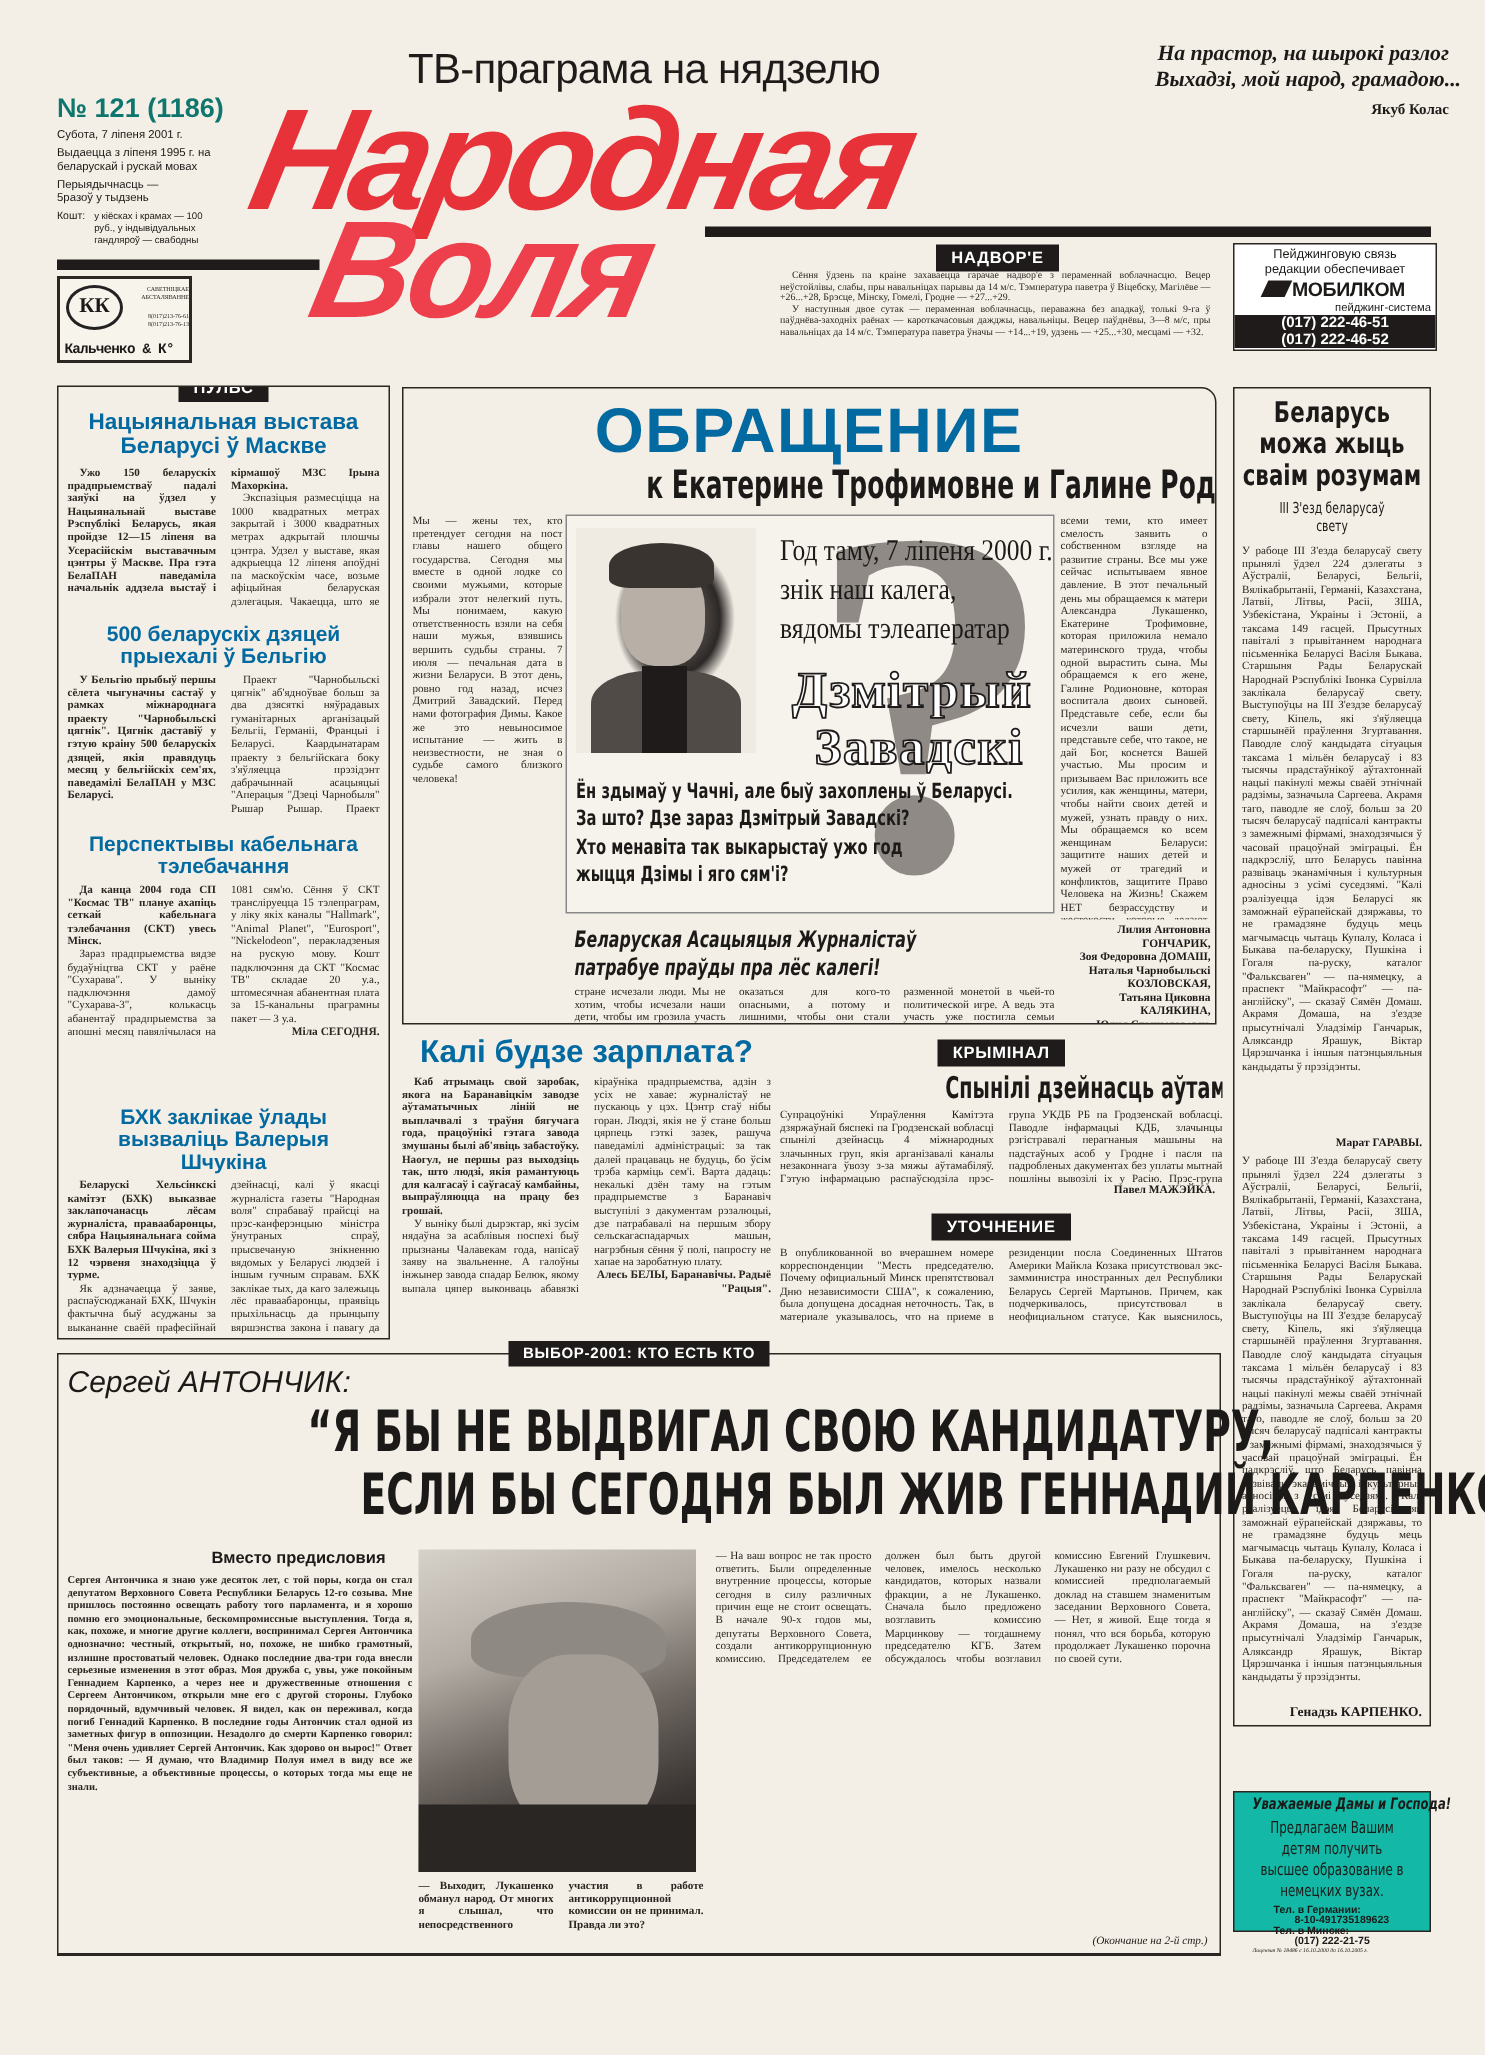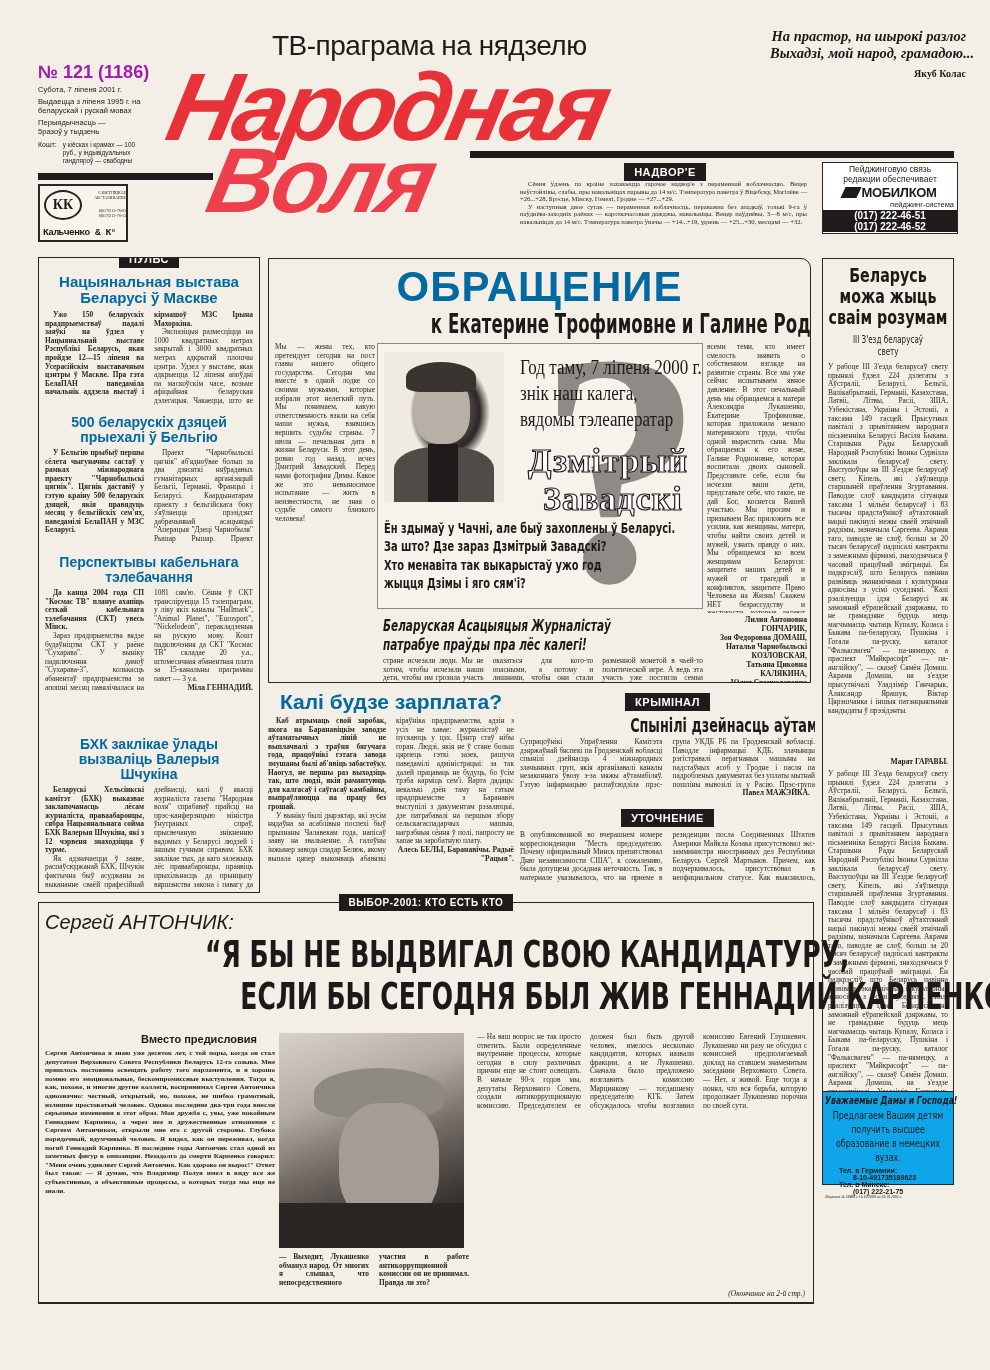--- a/index.html
+++ b/index.html
@@ -25,21 +25,21 @@
 
 <div class="abs sans" style="left:272px;top:30px;font-size:28px;color:#1e1b1a;letter-spacing:-.5px">ТВ-праграма на нядзелю</div>
 
 <div class="abs" style="left:770px;top:28px;width:196px;text-align:right">
   <div style="font-style:italic;font-weight:bold;font-size:14.5px;line-height:17px">На прастор, на шырокі разлог</div>
   <div style="font-style:italic;font-weight:bold;font-size:14.5px;line-height:17px;white-space:nowrap">Выхадзі, мой народ, грамадою...</div>
   <div style="font-weight:bold;font-size:10px;margin-top:6px">Якуб Колас</div>
 </div>
 
 <div class="abs" style="left:38px;top:62px;width:175px">
-  <div class="sans" style="font-size:18px;font-weight:bold;color:#a21caf">№ 121 (1186)</div>
+  <div class="sans" style="font-size:18px;font-weight:bold;color:#0f766e">№ 121 (1186)</div>
   <div class="sans" style="font-size:7.6px;margin-top:2px">Субота, 7 ліпеня 2001 г.</div>
   <div class="sans" style="font-size:7.6px;margin-top:3px;width:110px;line-height:9px">Выдаецца з ліпеня 1995 г. на беларускай і рускай мовах</div>
   <div class="sans" style="font-size:7.6px;margin-top:3px;width:80px;line-height:9px">Перыядычнасць — 5разоў у тыдзень</div>
   <div style="display:flex;margin-top:5px;gap:6px">
     <span class="sans" style="font-size:7px">Кошт:</span>
     <span class="sans" style="font-size:6.4px;width:80px;line-height:8px">у кіёсках і крамах — 100 руб., у індывідуальных гандляроў — свабодны</span>
   </div>
 </div>
 
 <div class="abs" style="left:170px;top:60px;width:500px;height:150px">
@@ -100,21 +100,21 @@
       <p>Праект "Чарнобыльскі цягнік" аб'ядноўвае больш за два дзясяткі няўрадавых гуманітарных арганізацый Бельгіі, Германіі, Францыі і Беларусі. Каардынатарам праекту з бельгійскага боку з'яўляецца прэзідэнт дабрачыннай асацыяцыі "Аперацыя "Дзеці Чарнобыля" Рышар Рышар. Праект "Чарнобыльскі цягнік" дзейнічае другі год і стаў магчымым дзякуючы супрацоўніцтву чыгуначных ведамстваў Беларусі, Польшчы, Германіі, Бельгіі і Францыі, якія дамовіліся аказваць свае паслугі бясплатна. Чарговы састаў "Чарнобыльскага цягніка-2001" прыбудзе ў Бельгію на пачатку жніўня гэтага года.</p>
 
     </div>
   </div>
 
   <div style="margin-top:6px">
     <div class="headline-sans" style="font-size:14px;line-height:15px;margin:0 14px 4px">Перспектывы кабельнага тэлебачання</div>
     <div class="body-text cols2" style="height:142px">
       <p class="bold-lead">Да канца 2004 года СП "Космас ТВ" плануе ахапіць сеткай кабельнага тэлебачання (СКТ) увесь Мінск.</p>
       <p>Зараз прадпрыемства вядзе будаўніцтва СКТ у раёне "Сухарава". У выніку падключэння дамоў "Сухарава-3", колькасць абанентаў прадпрыемства за апошні месяц павялічылася на 1081 сям'ю. Сёння ў СКТ трансліруецца 15 тэлепраграм, у ліку якіх каналы "Hallmark", "Animal Planet", "Eurosport", "Nickelodeon", перакладзеныя на рускую мову. Кошт падключэння да СКТ "Космас ТВ" складае 20 у.а., штомесячная абанентная плата за 15-канальны праграмны пакет — 3 у.а.</p>
-      <div class="sig">Міла ГЕННАДИЙ.</div>
+      <div class="sig">Міла СЕГОДНЯ.</div>
     </div>
   </div>
 
   <div style="margin-top:6px">
     <div class="headline-sans" style="font-size:14px;line-height:15px;margin:0 10px 4px">БХК заклікае ўлады вызваліць Валерыя Шчукіна</div>
     <div class="body-text cols2" style="height:110px">
       <p class="bold-lead">Беларускі Хельсінкскі камітэт (БХК) выказвае заклапочанасць лёсам журналіста, праваабаронцы, сябра Нацыянальнага сойма БХК Валерыя Шчукіна, які з 12 чэрвеня знаходзіцца ў турме.</p>
       <p>Як адзначаецца ў заяве, распаўсюджанай БХК, Шчукін фактычна быў асуджаны за выкананне сваёй прафесійнай дзейнасці, калі ў якасці журналіста газеты "Народная воля" спрабаваў прайсці на прэс-канферэнцыю міністра ўнутраных спраў, прысвечаную знікненню вядомых у Беларусі людзей і іншым гучным справам. БХК заклікае тых, да каго залежыць лёс праваабаронцы, праявіць прыхільнасць да прынцыпу вяршэнства закона і павагу да правоў чалавека і вызваліць Валерыя Шчукіна.</p>
 
     </div>
@@ -163,21 +163,21 @@
 
 <div class="abs box" style="left:822px;top:258px;width:132px;height:893px;padding:6px 5px;overflow:hidden">
   <div class="headline-cond" style="font-size:19px;line-height:21px;transform:scaleX(.75);margin:0 -20px">Беларусь можа жыць сваім розумам</div>
   <div class="headline-cond" style="font-size:10px;line-height:12px;font-weight:normal;margin:6px 10px 5px">III З'езд беларусаў свету</div>
   <div class="body-text" style="height:390px;overflow:hidden">У рабоце III З'езда беларусаў свету прынялі ўдзел 224 дэлегаты з Аўстраліі, Беларусі, Бельгіі, Вялікабрытаніі, Германіі, Казахстана, Латвіі, Літвы, Расіі, ЗША, Узбекістана, Украіны і Эстоніі, а таксама 149 гасцей. Прысутных павіталі з прывітаннем народнага пісьменніка Беларусі Васіля Быкава. Старшыня Рады Беларускай Народнай Рэспублікі Івонка Сурвілла заклікала беларусаў свету. Выступоўцы на III З'ездзе беларусаў свету, Кіпель, які з'яўляецца старшынёй праўлення Згуртавання. Паводле слоў кандыдата сітуацыя таксама 1 мільён беларусаў і 83 тысячы прадстаўнікоў аўтахтоннай нацыі пакінулі межы сваёй этнічнай радзімы, зазначыла Саргеева. Акрамя таго, паводле яе слоў, больш за 20 тысяч беларусаў падпісалі кантракты з замежнымі фірмамі, знаходзячыся ў часовай працоўнай эміграцыі. Ён падкрэсліў, што Беларусь павінна развіваць эканамічныя і культурныя адносіны з усімі суседзямі. "Калі рэалізуецца ідэя Беларусі як заможнай еўрапейскай дзяржавы, то не грамадзяне будуць мець магчымасць чытаць Купалу, Коласа і Быкава па-беларуску, Пушкіна і Гогаля па-руску, каталог "Фальксваген" — па-нямецку, а праспект "Майкрасофт" — па-англійску", — сказаў Сямён Домаш. Акрамя Домаша, на з'ездзе прысутнічалі Уладзімір Ганчарык, Аляксандр Ярашук, Віктар Цярэшчанка і іншыя патэнцыяльныя кандыдаты ў прэзідэнты.</div>
   <div class="sig" style="margin:4px 0">Марат ГАРАВЫ.</div>
   <div class="body-text" style="height:420px;overflow:hidden;direction:ltr">У рабоце III З'езда беларусаў свету прынялі ўдзел 224 дэлегаты з Аўстраліі, Беларусі, Бельгіі, Вялікабрытаніі, Германіі, Казахстана, Латвіі, Літвы, Расіі, ЗША, Узбекістана, Украіны і Эстоніі, а таксама 149 гасцей. Прысутных павіталі з прывітаннем народнага пісьменніка Беларусі Васіля Быкава. Старшыня Рады Беларускай Народнай Рэспублікі Івонка Сурвілла заклікала беларусаў свету. Выступоўцы на III З'ездзе беларусаў свету, Кіпель, які з'яўляецца старшынёй праўлення Згуртавання. Паводле слоў кандыдата сітуацыя таксама 1 мільён беларусаў і 83 тысячы прадстаўнікоў аўтахтоннай нацыі пакінулі межы сваёй этнічнай радзімы, зазначыла Саргеева. Акрамя таго, паводле яе слоў, больш за 20 тысяч беларусаў падпісалі кантракты з замежнымі фірмамі, знаходзячыся ў часовай працоўнай эміграцыі. Ён падкрэсліў, што Беларусь павінна развіваць эканамічныя і культурныя адносіны з усімі суседзямі. "Калі рэалізуецца ідэя Беларусі як заможнай еўрапейскай дзяржавы, то не грамадзяне будуць мець магчымасць чытаць Купалу, Коласа і Быкава па-беларуску, Пушкіна і Гогаля па-руску, каталог "Фальксваген" — па-нямецку, а праспект "Майкрасофт" — па-англійску", — сказаў Сямён Домаш. Акрамя Домаша, на з'ездзе прысутнічалі Уладзімір Ганчарык, Аляксандр Ярашук, Віктар Цярэшчанка і іншыя патэнцыяльныя кандыдаты ў прэзідэнты.</div>
   <div class="sig" style="position:absolute;right:5px;bottom:4px;font-size:9px">Генадзь КАРПЕНКО.</div>
 </div>
 
-<div class="abs box" style="left:822px;top:1091px;width:132px;height:94px;padding:2px 2px;background:#0ea5e9">
+<div class="abs box" style="left:822px;top:1194px;width:132px;height:94px;padding:2px 12px;background:#14b8a6">
   <div class="cond" style="font-style:italic;font-size:10.5px;font-weight:bold;white-space:nowrap;transform:scaleX(.82);transform-origin:left">Уважаемые Дамы и Господа!</div>
   <div class="cond" style="font-size:11px;text-align:center;line-height:14px;margin:3px -10px 2px;transform:scaleX(.8)">Предлагаем Вашим детям получить высшее образование в немецких вузах.</div>
   <div class="sans" style="font-size:7px;font-weight:bold;margin-left:14px">Тел. в Германии:</div>
   <div class="sans" style="font-size:7px;font-weight:bold;margin-left:28px">8-10-491735189623</div>
   <div class="sans" style="font-size:7px;font-weight:bold;margin-left:14px">Тел. в Минске:</div>
   <div class="sans" style="font-size:7px;font-weight:bold;margin-left:28px">(017) 222-21-75</div>
   <div style="font-size:3.8px;font-style:italic;white-space:nowrap">Лицензия № 18486 с 16.10.2000 до 16.10.2005 г.</div>
 </div>
 
 <div class="abs" style="left:268px;top:690px;width:246px;height:200px;overflow:hidden">

